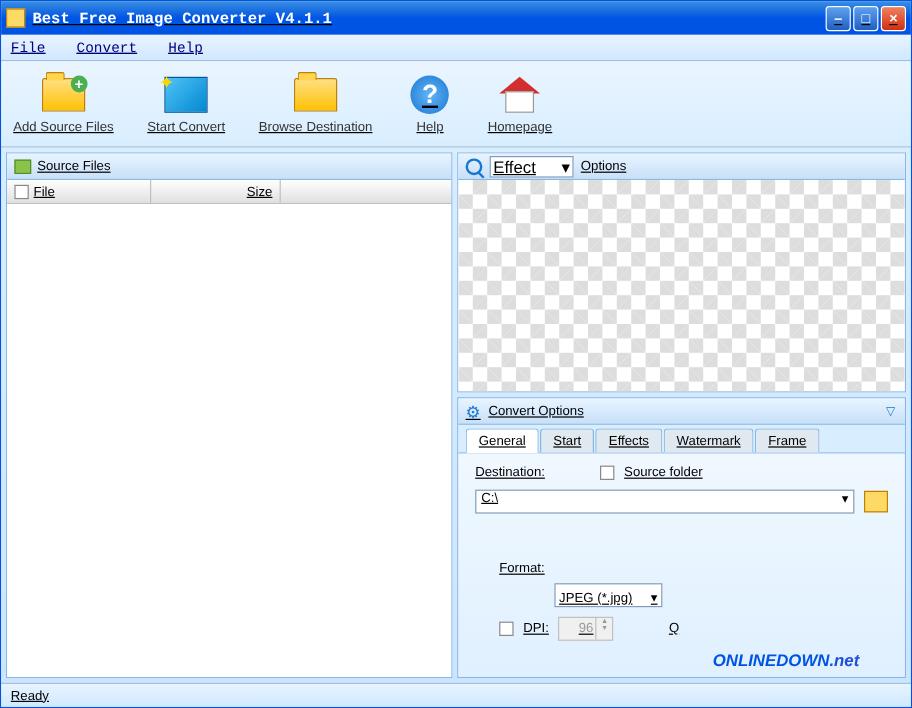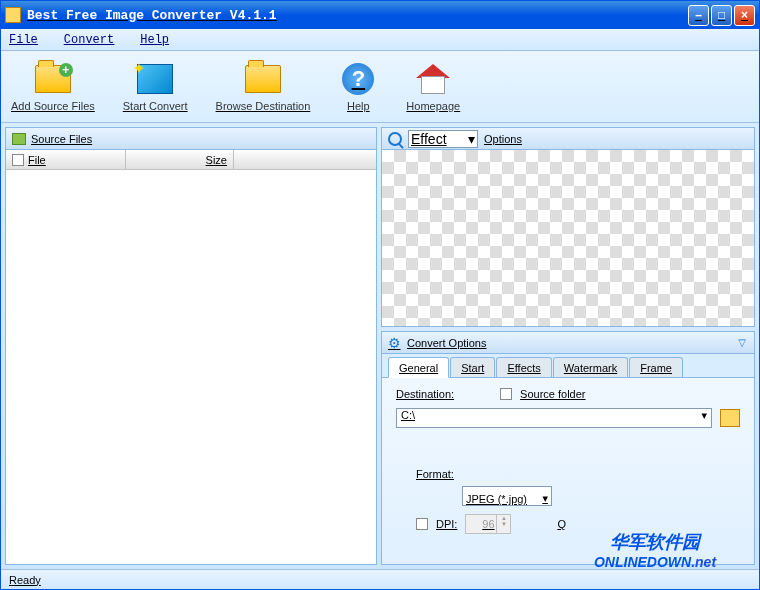--- a/index.html
+++ b/index.html
@@ -209,15 +209,14 @@
       </div>
     </div>
   </div>
 
   <div class="statusbar">
     <span>Ready</span>
   </div>
 </div>
 
 <div class="watermark">
-  <div class="cn">华军软件园</div>
   <div class="en"><span>ONLINEDOWN</span><span class="dot">.net</span></div>
 </div>
 
 </body></html>

